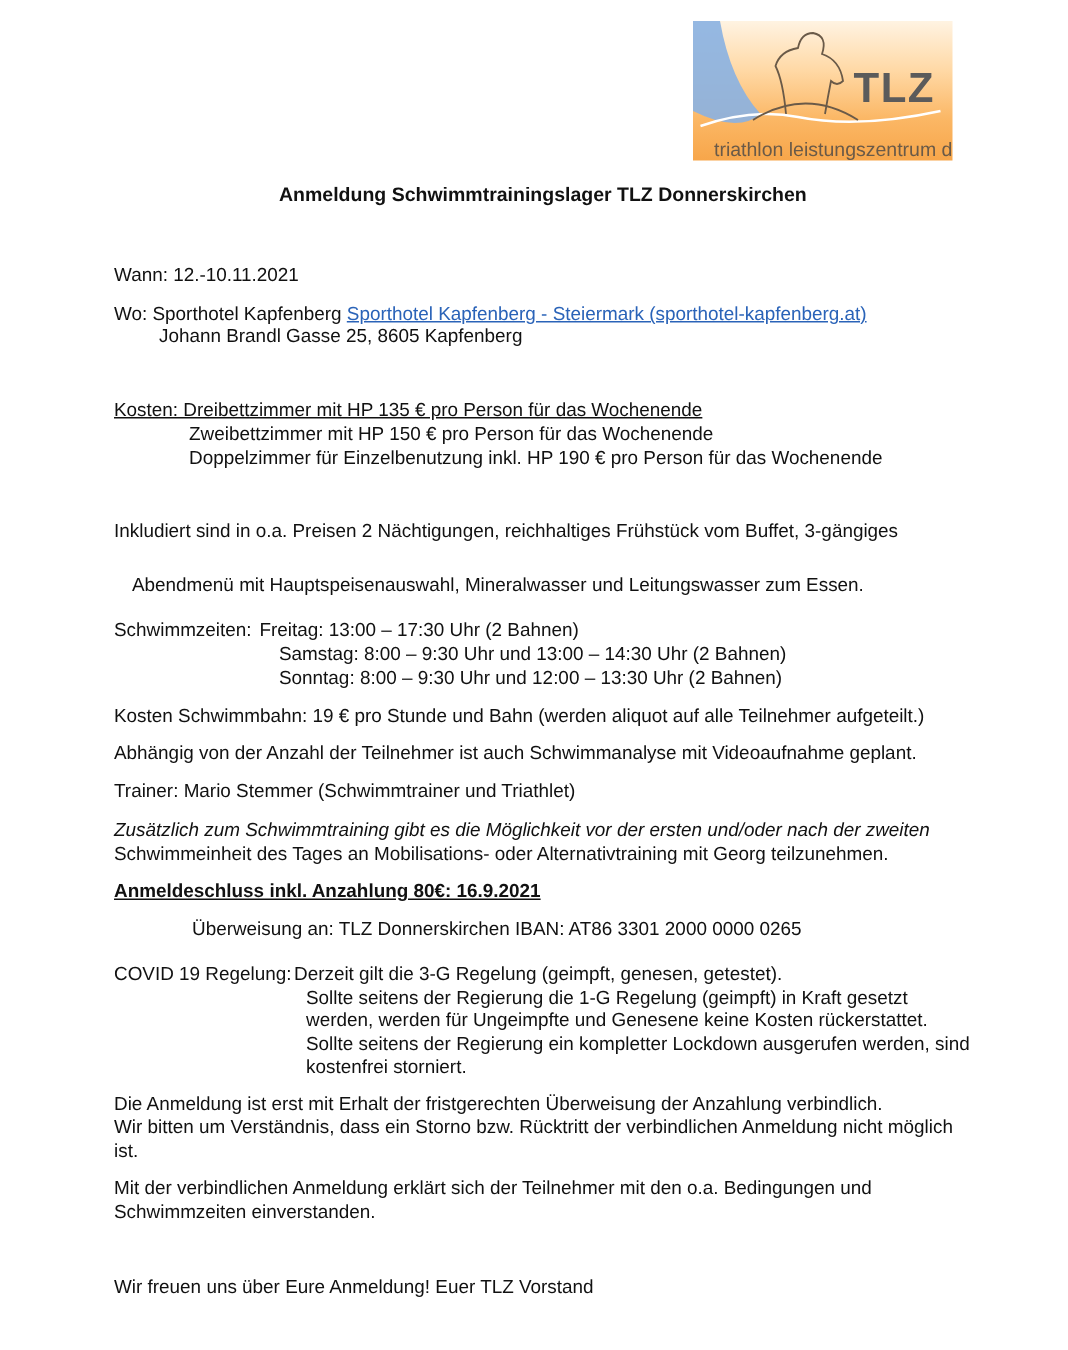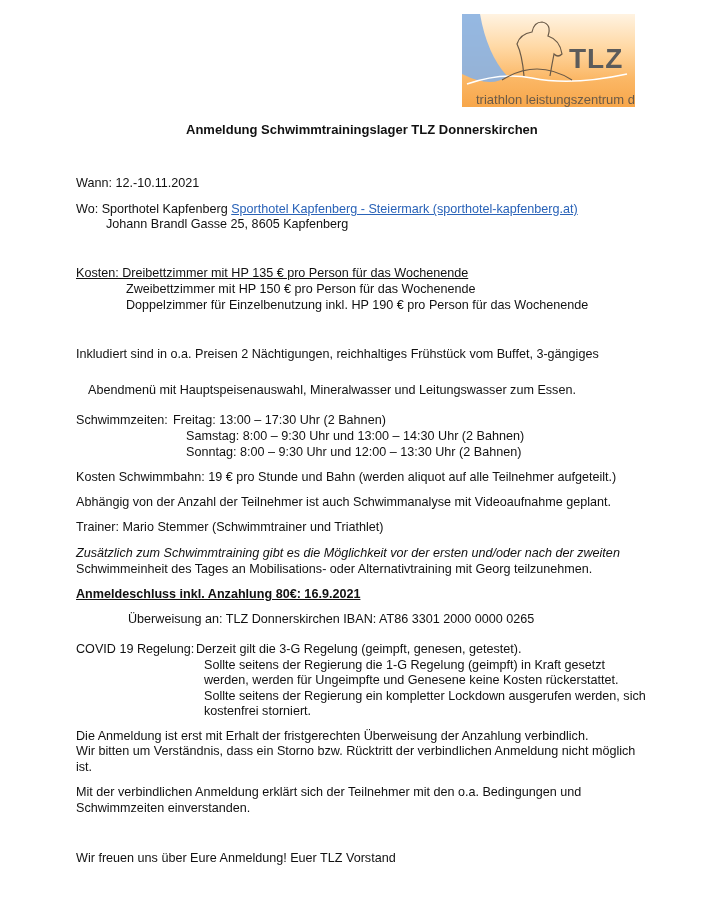--- a/index.html
+++ b/index.html
@@ -68,21 +68,21 @@
 <div class="abs" style="left:76px; top:545px;font-style:italic;">Zusätzlich zum Schwimmtraining gibt es die Möglichkeit vor der ersten und/oder nach der zweiten</div>
 <div class="abs" style="left:76px; top:561px;">Schwimmeinheit des Tages an Mobilisations- oder Alternativtraining mit Georg teilzunehmen.</div>
 
 <div class="abs bold" style="left:76px; top:586px;text-decoration:underline;">Anmeldeschluss inkl. Anzahlung 80€: 16.9.2021</div>
 <div class="abs" style="left:88px; top:611px;margin-left:40px;">Überweisung an: TLZ Donnerskirchen IBAN: AT86 3301 2000 0000 0265</div>
 
 <div class="abs" style="left:76px; top:641px;">COVID 19 Regelung:</div>
 <div class="abs" style="left:196px; top:641px;">Derzeit gilt die 3-G Regelung (geimpft, genesen, getestet).</div>
 <div class="abs" style="left:204px; top:657px;text-align:right;">Sollte seitens der Regierung die 1-G Regelung (geimpft) in Kraft gesetzt</div>
 <div class="abs" style="left:204px; top:672px;">werden, werden für Ungeimpfte und Genesene keine Kosten rückerstattet.</div>
-<div class="abs" style="left:204px; top:688px;">Sollte seitens der Regierung ein kompletter Lockdown ausgerufen werden, sich</div>
+<div class="abs" style="left:204px; top:688px;">Sollte seitens der Regierung ein kompletter Lockdown ausgerufen werden, sind</div>
 <div class="abs" style="left:204px; top:703px;">kostenfrei storniert.</div>
 
 <div class="abs" style="left:76px; top:728px;">Die Anmeldung ist erst mit Erhalt der fristgerechten Überweisung der Anzahlung verbindlich.</div>
 <div class="abs" style="left:76px; top:743px;">Wir bitten um Verständnis, dass ein Storno bzw. Rücktritt der verbindlichen Anmeldung nicht möglich</div>
 <div class="abs" style="left:76px; top:759px;text-align:center;">ist.</div>
 
 <div class="abs" style="left:76px; top:784px;">Mit der verbindlichen Anmeldung erklärt sich der Teilnehmer mit den o.a. Bedingungen und</div>
 <div class="abs" style="left:76px; top:800px;">Schwimmzeiten einverstanden.</div>
 
 <div class="abs" style="left:76px; top:850px;">Wir freuen uns über Eure Anmeldung! Euer TLZ Vorstand</div>

